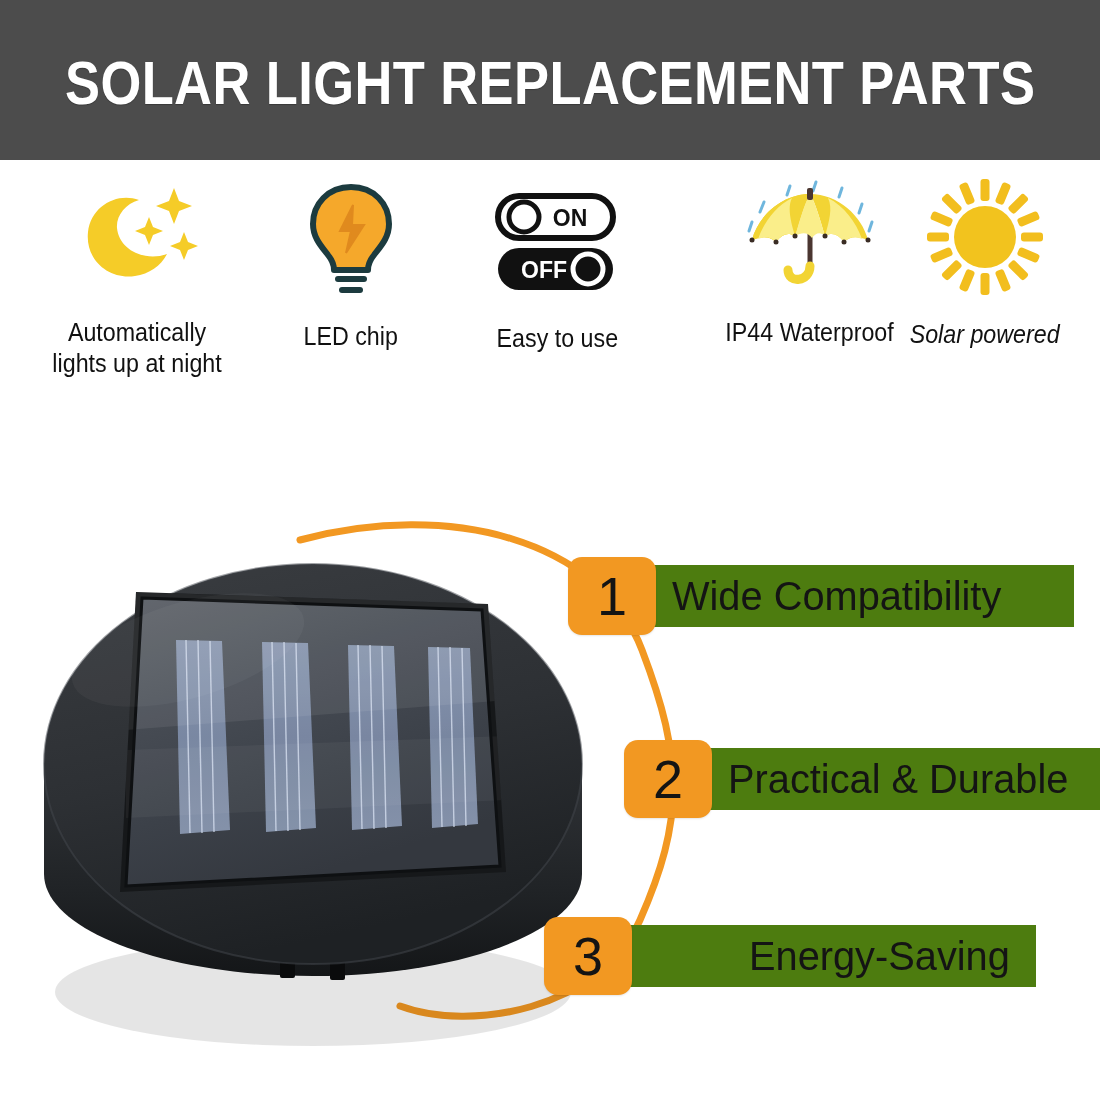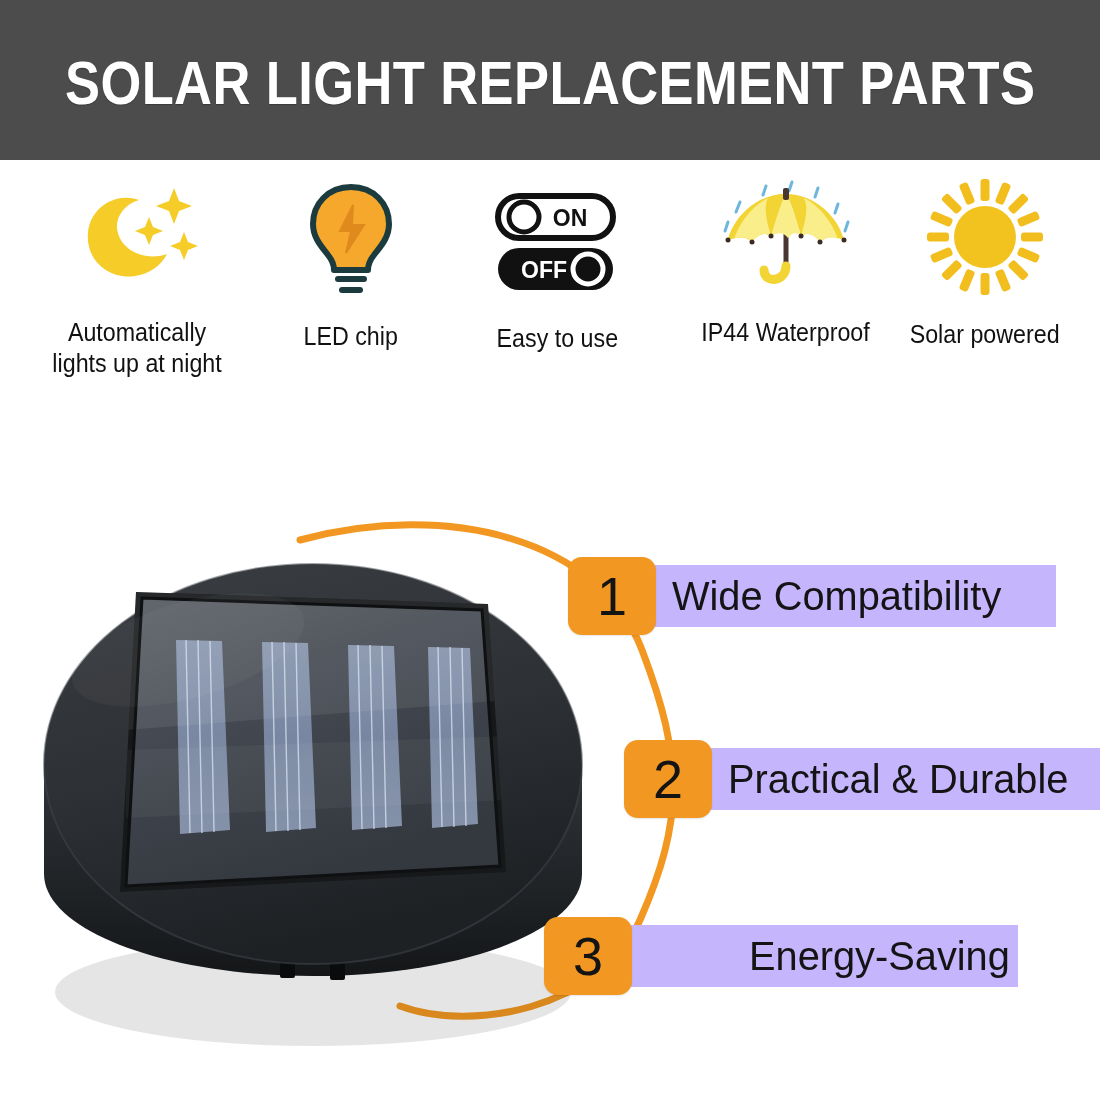--- a/index.html
+++ b/index.html
@@ -51,22 +51,22 @@
     line-height:31px;
     text-align:center;
     white-space:pre-line;
     transform:scaleX(0.93);
     margin-top:12px;
   }
   
   .cell-0{position:absolute;left:22px;top:0;width:230px;}
   .cell-1{position:absolute;left:258px;top:4px;width:185px;}
   .cell-2{position:absolute;left:452px;top:6px;width:210px;}
-  .cell-3{position:absolute;left:680px;top:0px;width:212px;}
-  .cell-4{position:absolute;left:882px;top:2px;width:206px;}
+  .cell-3{position:absolute;left:704px;top:0px;width:212px;}
+  .cell-4{position:absolute;left:882px;top:2px;width:206px;font-style:italic;}
 
   
   .stage{position:absolute;left:0;top:420px;width:1100px;height:680px;}
 
   .arc-svg{position:absolute;left:0;top:0;width:1100px;height:680px;}
   .product-svg{position:absolute;left:8px;top:80px;width:620px;height:560px;}
 
   
   .callout{
     position:absolute;
@@ -79,26 +79,27 @@
     border-radius:14px;
     display:flex;align-items:center;justify-content:center;
     color:#141414;
     font-size:54px;
     font-weight:400;
     font-family:"Liberation Sans Narrow","Liberation Sans",sans-serif;
     position:relative;z-index:3;
     box-shadow:0 1px 2px rgba(0,0,0,.10);
   }
   .callout-bar{
-    background:#c4b5fd;
+    background:#4d7c0f;
     display:flex;align-items:center;
     margin-left:-14px;
     height:62px;
     align-self:center;
     padding-left:30px;
+    padding-right:18px;
     position:relative;z-index:2;
   }
   .callout-text{
     color:#141414;
     font-family:"Liberation Sans Narrow","Liberation Sans",sans-serif;
     font-size:41px;
     font-weight:400;
     white-space:nowrap;
     transform:scaleX(0.97);
     transform-origin:left center;

